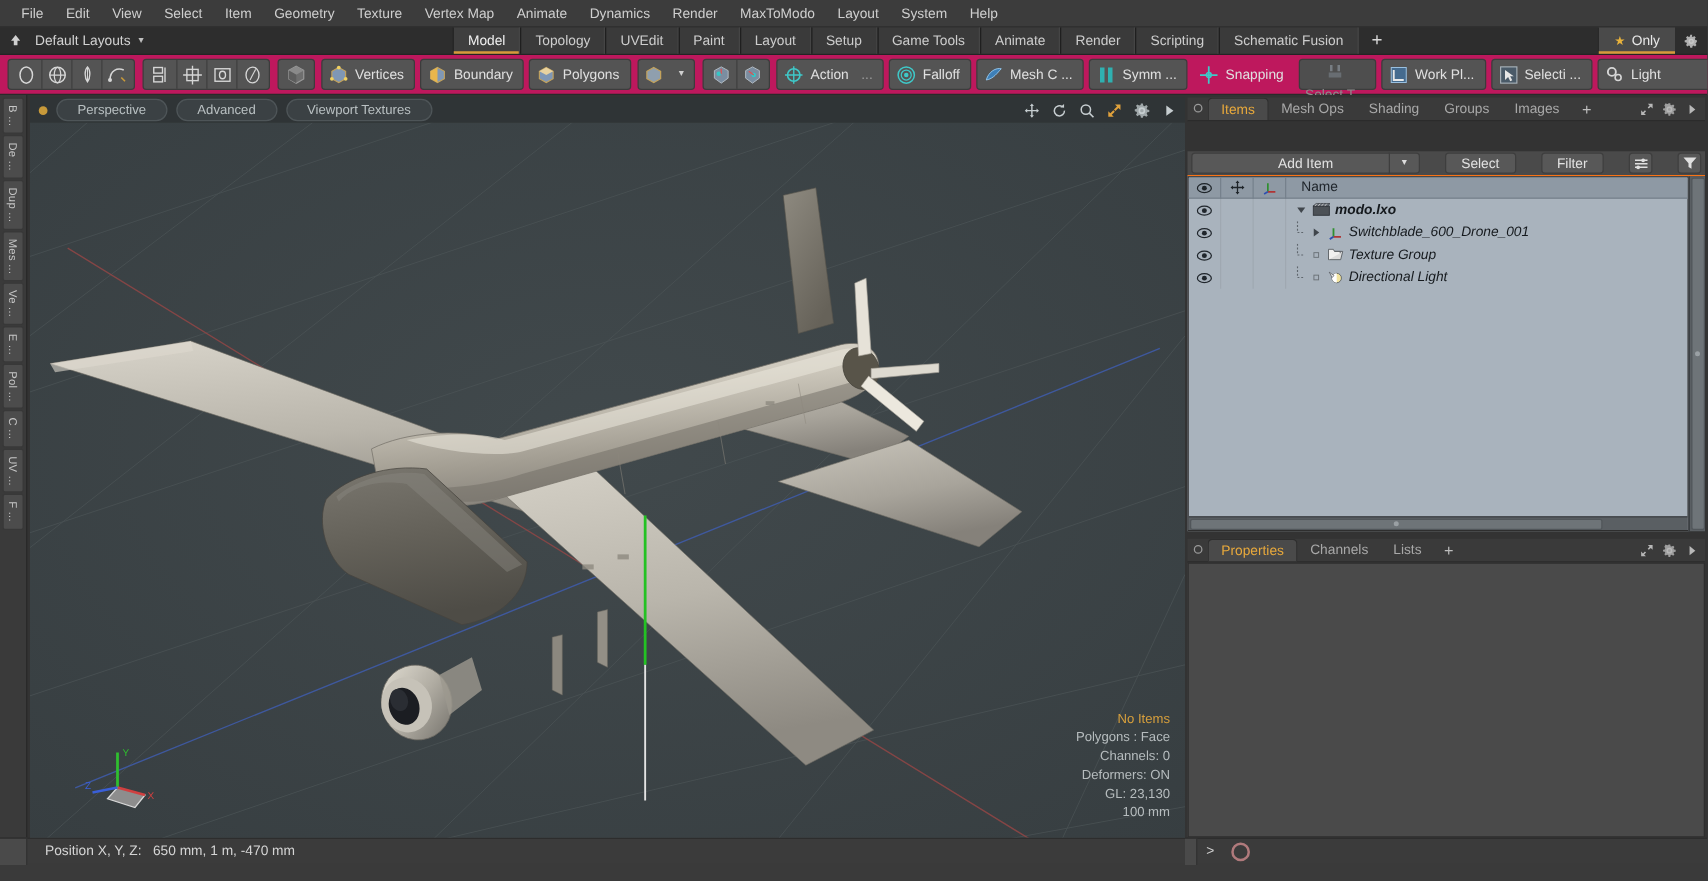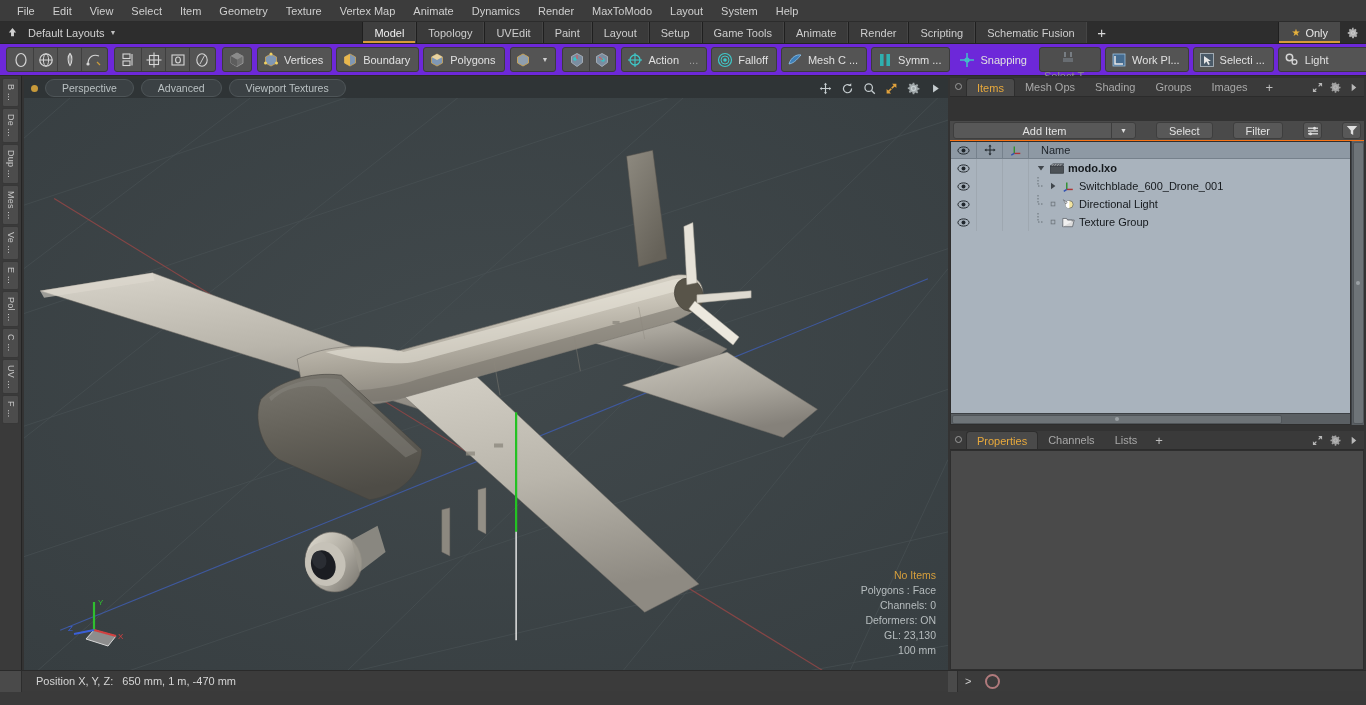--- a/index.html
+++ b/index.html
@@ -70,21 +70,21 @@
     background: #d89a3a;
   }
   .lb-star { color: #e8b23c; font-size: 10px; }
   .lb-gear {
     width: 26px; display: flex; align-items: center; justify-content: center;
     color: #c8c8c8;
   }
 
   
   .toolbar {
-    height: 32px; background: #6d28d9;
+    height: 32px; background: #be185d;
     display: flex; align-items: center;
     border-bottom: 1px solid #2a2a2a;
     padding: 0 3px;
   }
   .tgroup {
     display: flex; align-items: center; height: 25px;
     background: #545454; border: 1px solid #3c3c3c; border-radius: 3px;
     margin: 0 3px; padding: 0 2px;
   }
   .tbtn {
@@ -238,22 +238,22 @@
             display:flex; align-items:center; justify-content:center; }
   .th-name { font-size: 11px; color: #20262c; padding-left: 12px; }
   .tree-body { flex: 1; position: relative; overflow: hidden; }
   .trow {
     height: 18px; display: flex; align-items: center;
     position: relative;
   }
   .tcell { width: 26px; height: 18px; display: flex; align-items: center; justify-content: center; }
   .tcell.e { border-right: 1px solid rgba(0,0,0,0.06); }
   .tname {
-    display: flex; align-items: flex-end; gap: 4px;
-    font-size: 11px; color: #15191d; padding-left: 4px;
+    display: flex; align-items: flex-start; gap: 4px;
+    font-size: 11px; color: #15191d; padding-left: 4px; font-style: italic;
   }
   .tname.bold { font-weight: bold; }
   .disc { width: 11px; display: flex; align-items: center; justify-content: center; }
   .hscroll {
     height: 11px; background: #5a5f63; border-top: 1px solid #3c4044;
     display: flex; align-items: center; flex: 0 0 11px;
   }
   .hs-thumb {
     height: 9px; width: 330px; background: #6e7478;
     border: 1px solid #51565a; border-radius: 2px; margin-left: 1px;
@@ -889,26 +889,25 @@
                 <svg width="10" height="18" viewBox="0 0 10 18">
                     <path d="M3 0 L3 9 L9 9" stroke="#5f666d" stroke-width="0.9" fill="none" stroke-dasharray="1.5 1.5"></path>
                   </svg>
               </div>
               <div class="disc">
                 <svg width="6" height="6" viewBox="0 0 8 8">
                     <rect x="1.5" y="1.5" width="5" height="5" fill="none" stroke="#6a7177" stroke-width="1"></rect>
                   </svg>
               </div>
               <div class="tname">
-                <svg width="13" height="12" viewBox="0 0 14 14">
-                    <circle cx="8" cy="7.5" r="4.4" fill="#f2e4a0" stroke="#4a4f54" stroke-width="0.7"></circle>
-                    <path d="M8 3.1 A4.4 4.4 0 0 0 8 11.9 Z" fill="#ffffff"></path>
-                    <path d="M1 2 L5.5 5.2 L3.8 7 Z" fill="#e8e8e8" stroke="#4a4f54" stroke-width="0.6"></path>
-                  </svg>
-                <span>Directional Light</span>
+                <svg width="13" height="11" viewBox="0 0 14 12">
+                    <path d="M0.8 10.6 L2.6 3.4 L13.2 3.4 L11.4 10.6Z" fill="#dcdcdc" stroke="#4a4f54" stroke-width="0.7"></path>
+                    <path d="M0.8 10.6 L0.8 1.6 L5 1.6 L6 3.4 L11 3.4 L11 5" fill="#f0f0f0" stroke="#4a4f54" stroke-width="0.7"></path>
+                  </svg>
+                <span>Texture Group</span>
               </div>
             </div>
 
             <div class="trow">
               <div class="tcell e">
                 <svg width="13" height="9" viewBox="0 0 14 10">
                     <ellipse cx="7" cy="5" rx="6.2" ry="4" fill="none" stroke="#20262c" stroke-width="1.1"></ellipse>
                     <circle cx="7" cy="5" r="2.2" fill="#20262c"></circle>
                   </svg>
               </div>
@@ -918,25 +917,26 @@
                 <svg width="10" height="18" viewBox="0 0 10 18">
                     <path d="M3 0 L3 9 L9 9" stroke="#5f666d" stroke-width="0.9" fill="none" stroke-dasharray="1.5 1.5"></path>
                   </svg>
               </div>
               <div class="disc">
                 <svg width="6" height="6" viewBox="0 0 8 8">
                     <rect x="1.5" y="1.5" width="5" height="5" fill="none" stroke="#6a7177" stroke-width="1"></rect>
                   </svg>
               </div>
               <div class="tname">
-                <svg width="13" height="11" viewBox="0 0 14 12">
-                    <path d="M0.8 10.6 L2.6 3.4 L13.2 3.4 L11.4 10.6Z" fill="#dcdcdc" stroke="#4a4f54" stroke-width="0.7"></path>
-                    <path d="M0.8 10.6 L0.8 1.6 L5 1.6 L6 3.4 L11 3.4 L11 5" fill="#f0f0f0" stroke="#4a4f54" stroke-width="0.7"></path>
-                  </svg>
-                <span>Texture Group</span>
+                <svg width="13" height="12" viewBox="0 0 14 14">
+                    <circle cx="8" cy="7.5" r="4.4" fill="#f2e4a0" stroke="#4a4f54" stroke-width="0.7"></circle>
+                    <path d="M8 3.1 A4.4 4.4 0 0 0 8 11.9 Z" fill="#ffffff"></path>
+                    <path d="M1 2 L5.5 5.2 L3.8 7 Z" fill="#e8e8e8" stroke="#4a4f54" stroke-width="0.6"></path>
+                  </svg>
+                <span>Directional Light</span>
               </div>
             </div>
           </div>
 
           <div class="hscroll">
             <div class="hs-thumb">
               <div class="hs-grip"></div>
             </div>
           </div>
         </div>

